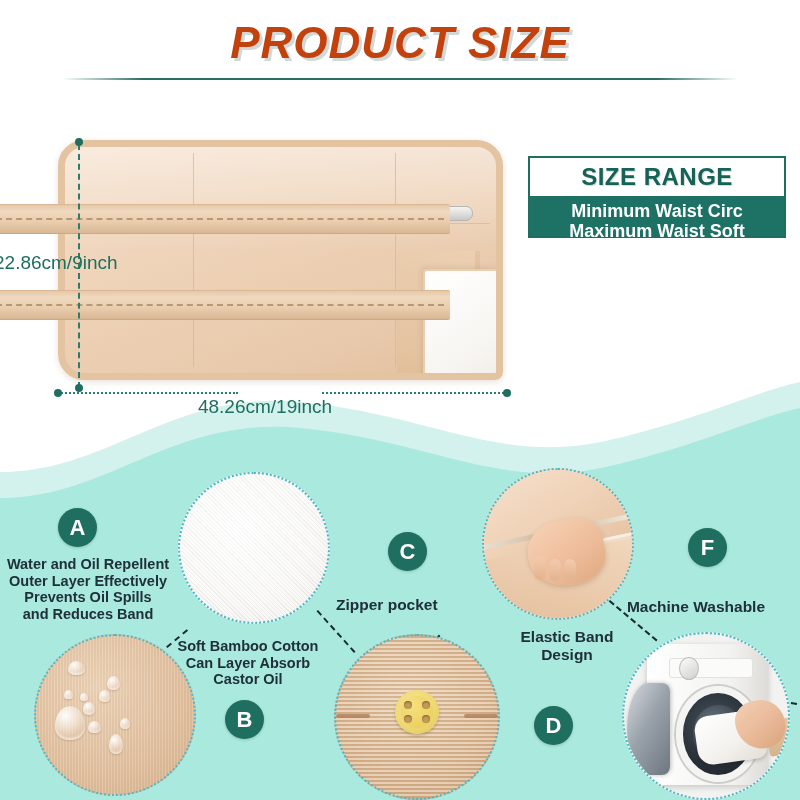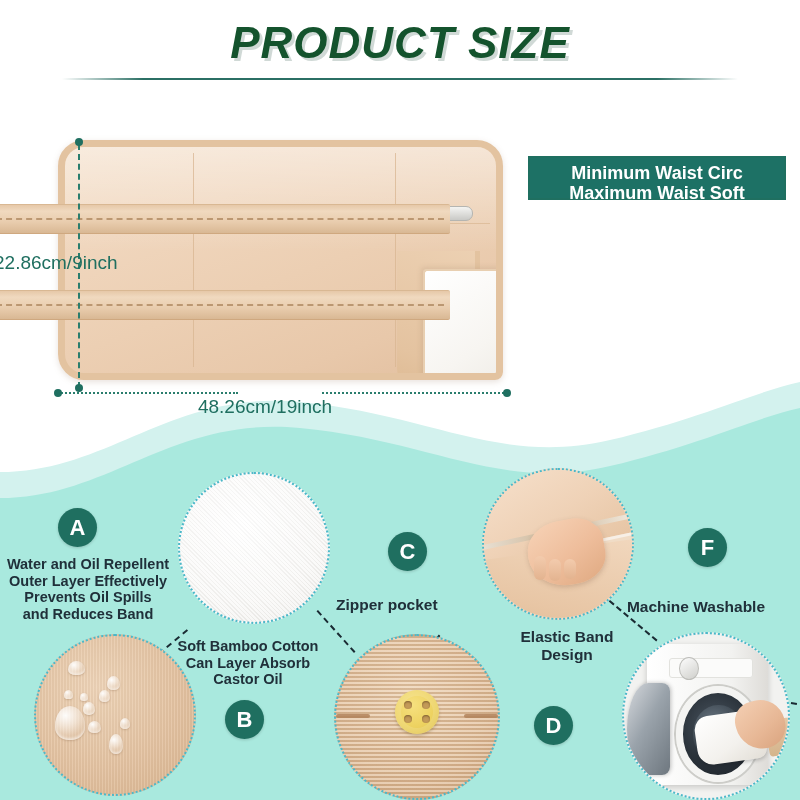--- a/index.html
+++ b/index.html
@@ -13,21 +13,21 @@
   .stage{position:absolute;left:0;top:0;width:800px;height:800px;overflow:hidden;}
 
   
   .title-wrap{position:absolute;left:0;top:18px;width:800px;text-align:center;}
   .title{
     display:inline-block;
     font-size:44px;
     font-weight:bold;
     font-style:italic;
     letter-spacing:1px;
-    color:#14532d;
+    color:#c2410c;
     text-shadow:3px 3px 0 rgba(150,170,165,0.45);
   }
   .title-rule{
     position:absolute;left:62px;top:78px;width:676px;height:2px;
     background:linear-gradient(to right,rgba(23,100,89,0) 0%,#2b6f64 12%,#2b6f64 88%,rgba(23,100,89,0) 100%);
   }
 
   
   .wave-layer{position:absolute;left:0;top:380px;width:800px;height:420px;}
 
@@ -244,20 +244,21 @@
   <div class="dot" style="left:75px;top:384px;"></div>
   <div class="dim-label-v">22.86cm/9inch</div>
 
   <div class="dim-h" style="left:58px;width:180px;"></div>
   <div class="dim-h" style="left:322px;width:186px;"></div>
   <div class="dot" style="left:54px;top:389px;"></div>
   <div class="dot" style="left:503px;top:389px;"></div>
   <div class="dim-label-h">48.26cm/19inch</div>
 
   <div class="size-table">
+    <div class="size-row size-head">SIZE RANGE</div>
     <div class="size-row row-dark">Minimum Waist Circ</div>
     <div class="size-row row-dark">Maximum Waist Soft</div>
   </div>
 
   <div class="conn" style="left:150px;top:660px;width:48px;transform:rotate(-40deg);"></div>
   <div class="conn" style="left:318px;top:610px;width:56px;transform:rotate(48deg);"></div>
   <div class="conn" style="left:380px;top:700px;width:88px;transform:rotate(-48deg);"></div>
   <div class="conn" style="left:610px;top:600px;width:62px;transform:rotate(40deg);"></div>
   <div class="conn" style="left:780px;top:700px;width:40px;transform:rotate(10deg);"></div>
 

